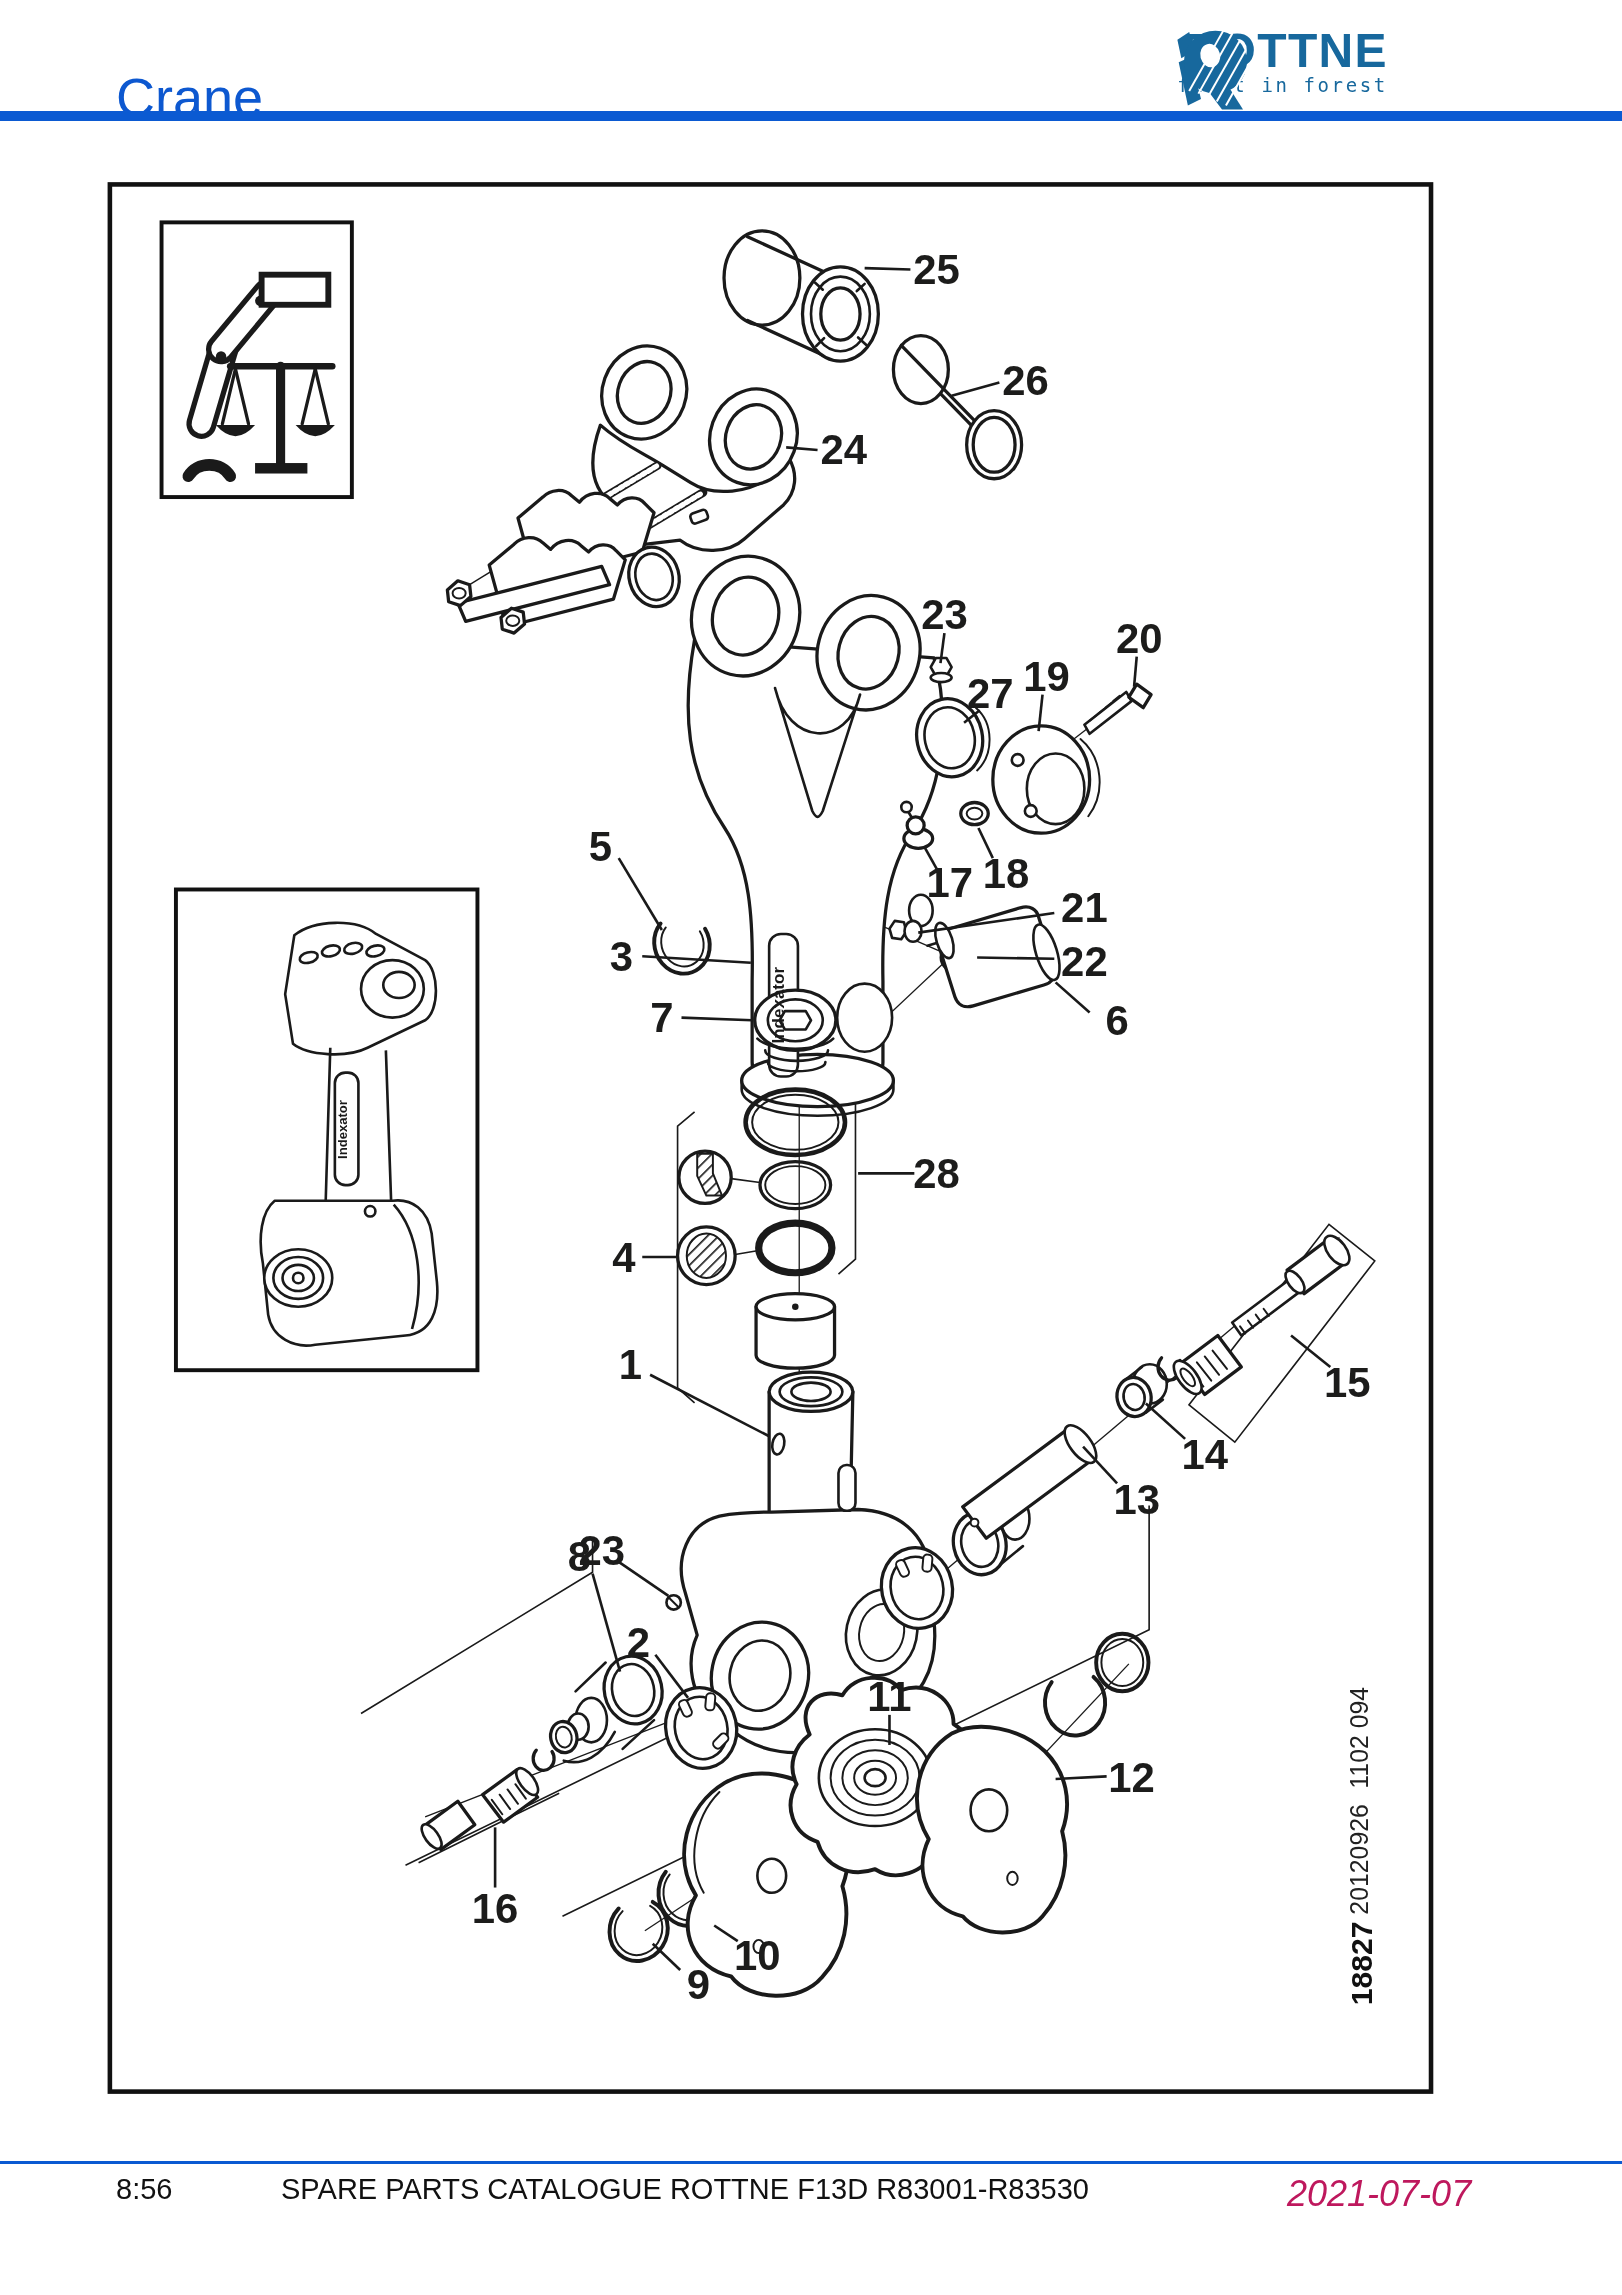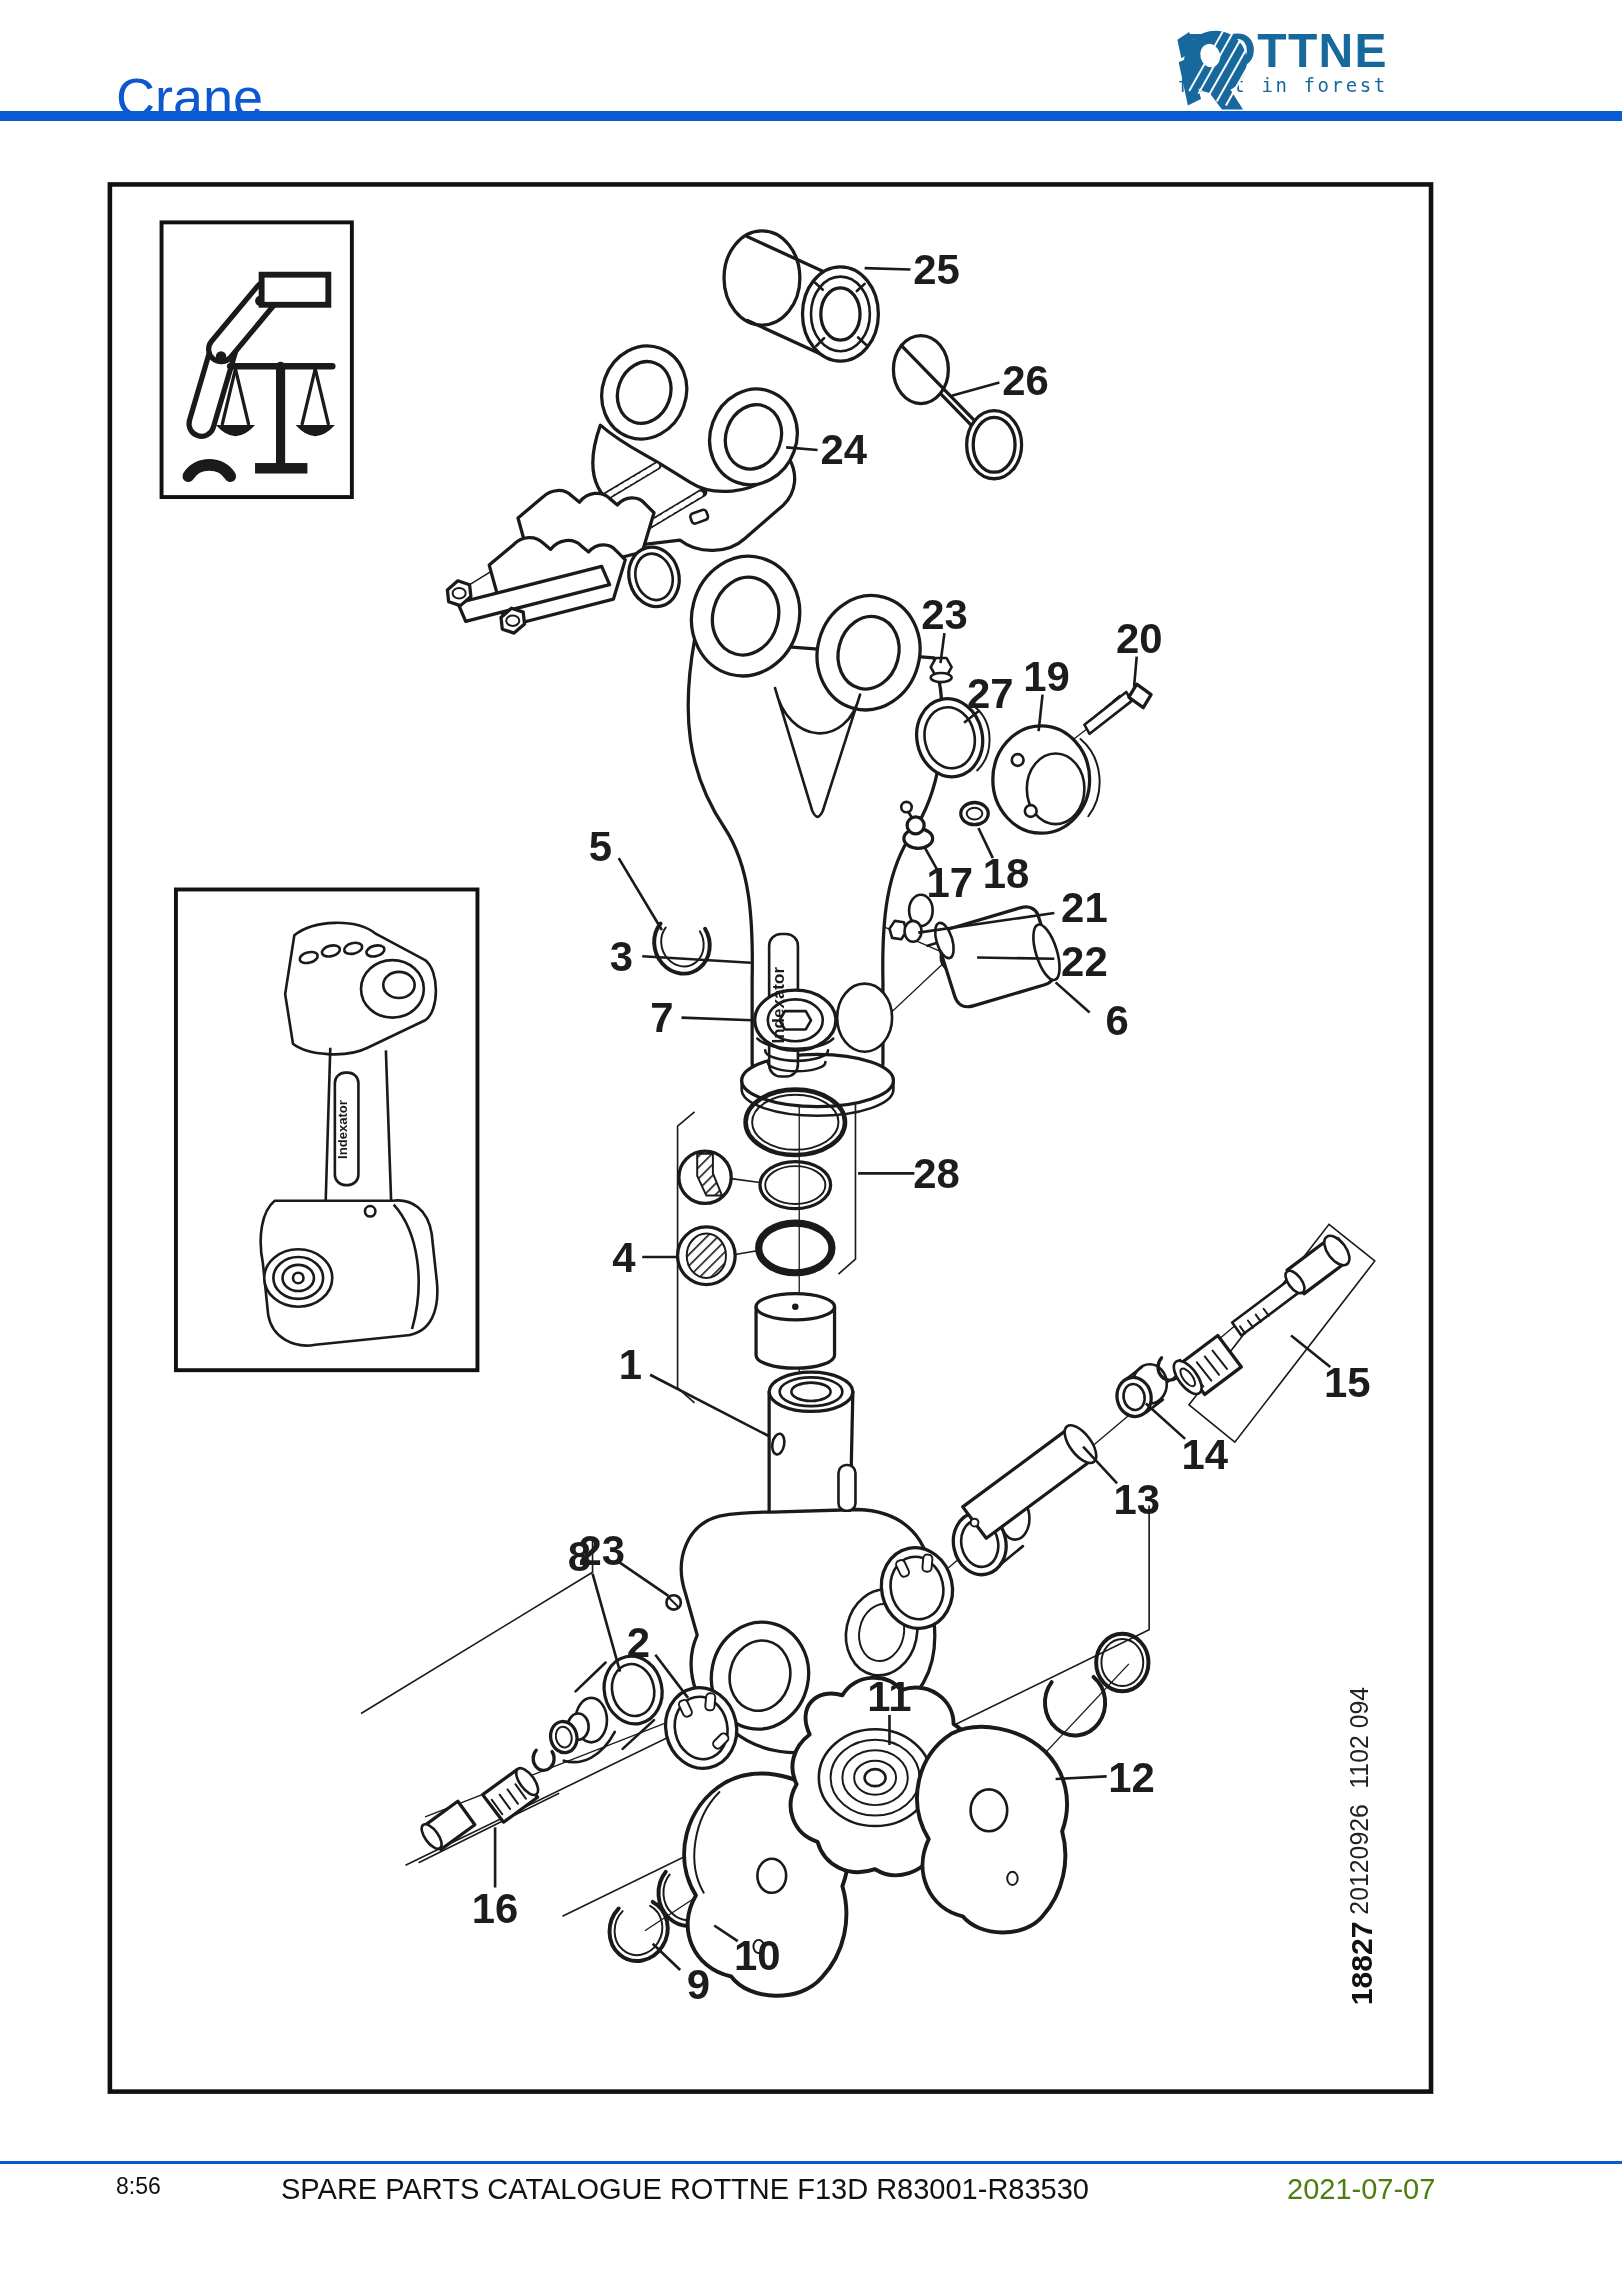--- a/index.html
+++ b/index.html
@@ -7,23 +7,23 @@
     width:1622px;height:2295px;position:relative;background:#fff;
     font-family:"Liberation Sans",sans-serif;overflow:hidden;
   }
   .title{position:absolute;left:116px;top:70px;font-size:54px;line-height:1;color:#0d58d0;}
   .top-bar{position:absolute;left:0;top:111px;width:1622px;height:9.8px;background:#0b5ad2;}
   .logo{position:absolute;left:1172px;top:27.5px;display:flex;align-items:flex-start;}
   .logo-text{margin-left:5.2px;display:flex;flex-direction:column;align-items:flex-end;}
   .logo-word{font-size:48px;font-weight:900;letter-spacing:1.3px;color:#17689d;line-height:0.95;}
   .logo-tag{font-family:"DejaVu Sans Mono",monospace;font-size:19px;letter-spacing:2.6px;color:#17689d;margin-top:1.3px;}
   .foot-line{position:absolute;left:0;top:2161px;width:1622px;height:3.3px;background:#0b5ad2;}
-  .footer-time{position:absolute;left:116px;top:2173px;font-size:23px;color:#111;}
+  .footer-time{position:absolute;left:116px;top:2173px;font-size:29px;color:#111;}
   .footer-center{position:absolute;left:281px;width:903px;top:2173px;font-size:29px;color:#111;text-align:left;}
-  .footer-date{position:absolute;left:1287px;top:2173px;font-size:29px;color:#4d7c0f;}
+  .footer-date{position:absolute;left:1287px;top:2173px;font-size:36px;color:#be185d;font-style:italic;}
   svg{position:absolute;left:0;top:0;}
   .callout{font-family:"Liberation Sans",sans-serif;font-size:64px;font-weight:900;fill:#1c1c1b;text-anchor:middle;dominant-baseline:central;}
   .leader{stroke:#1a1a1a;stroke-width:4;fill:none;}
   .code{font-family:"Liberation Sans",sans-serif;font-size:38px;fill:#222;text-anchor:middle;}
   .code-bold{font-family:"Liberation Sans",sans-serif;font-size:46px;font-weight:bold;fill:#111;text-anchor:middle;}
   .brand-plate{font-family:"Liberation Sans",sans-serif;font-weight:bold;fill:#1a1a1a;text-anchor:middle;}
 </style>
 </head>
 <body>
 

